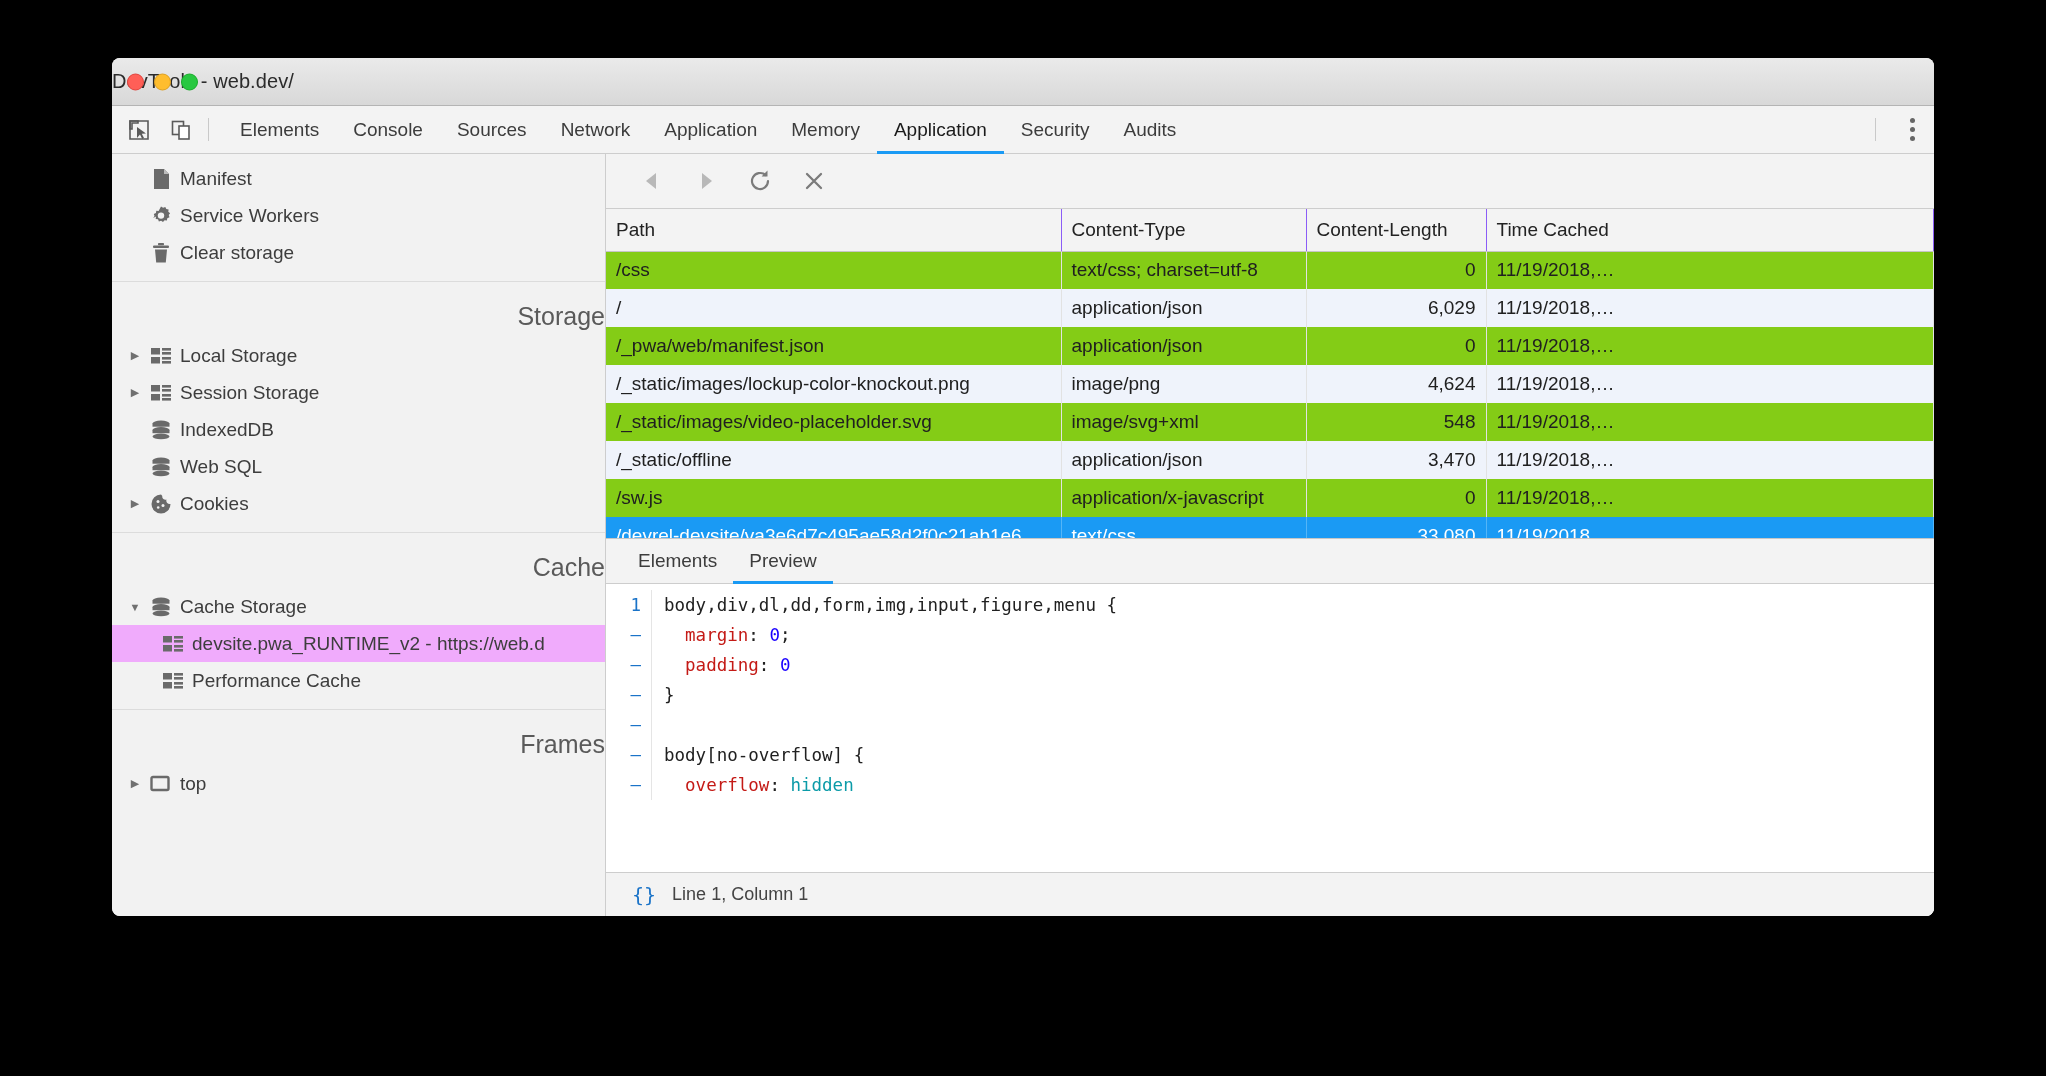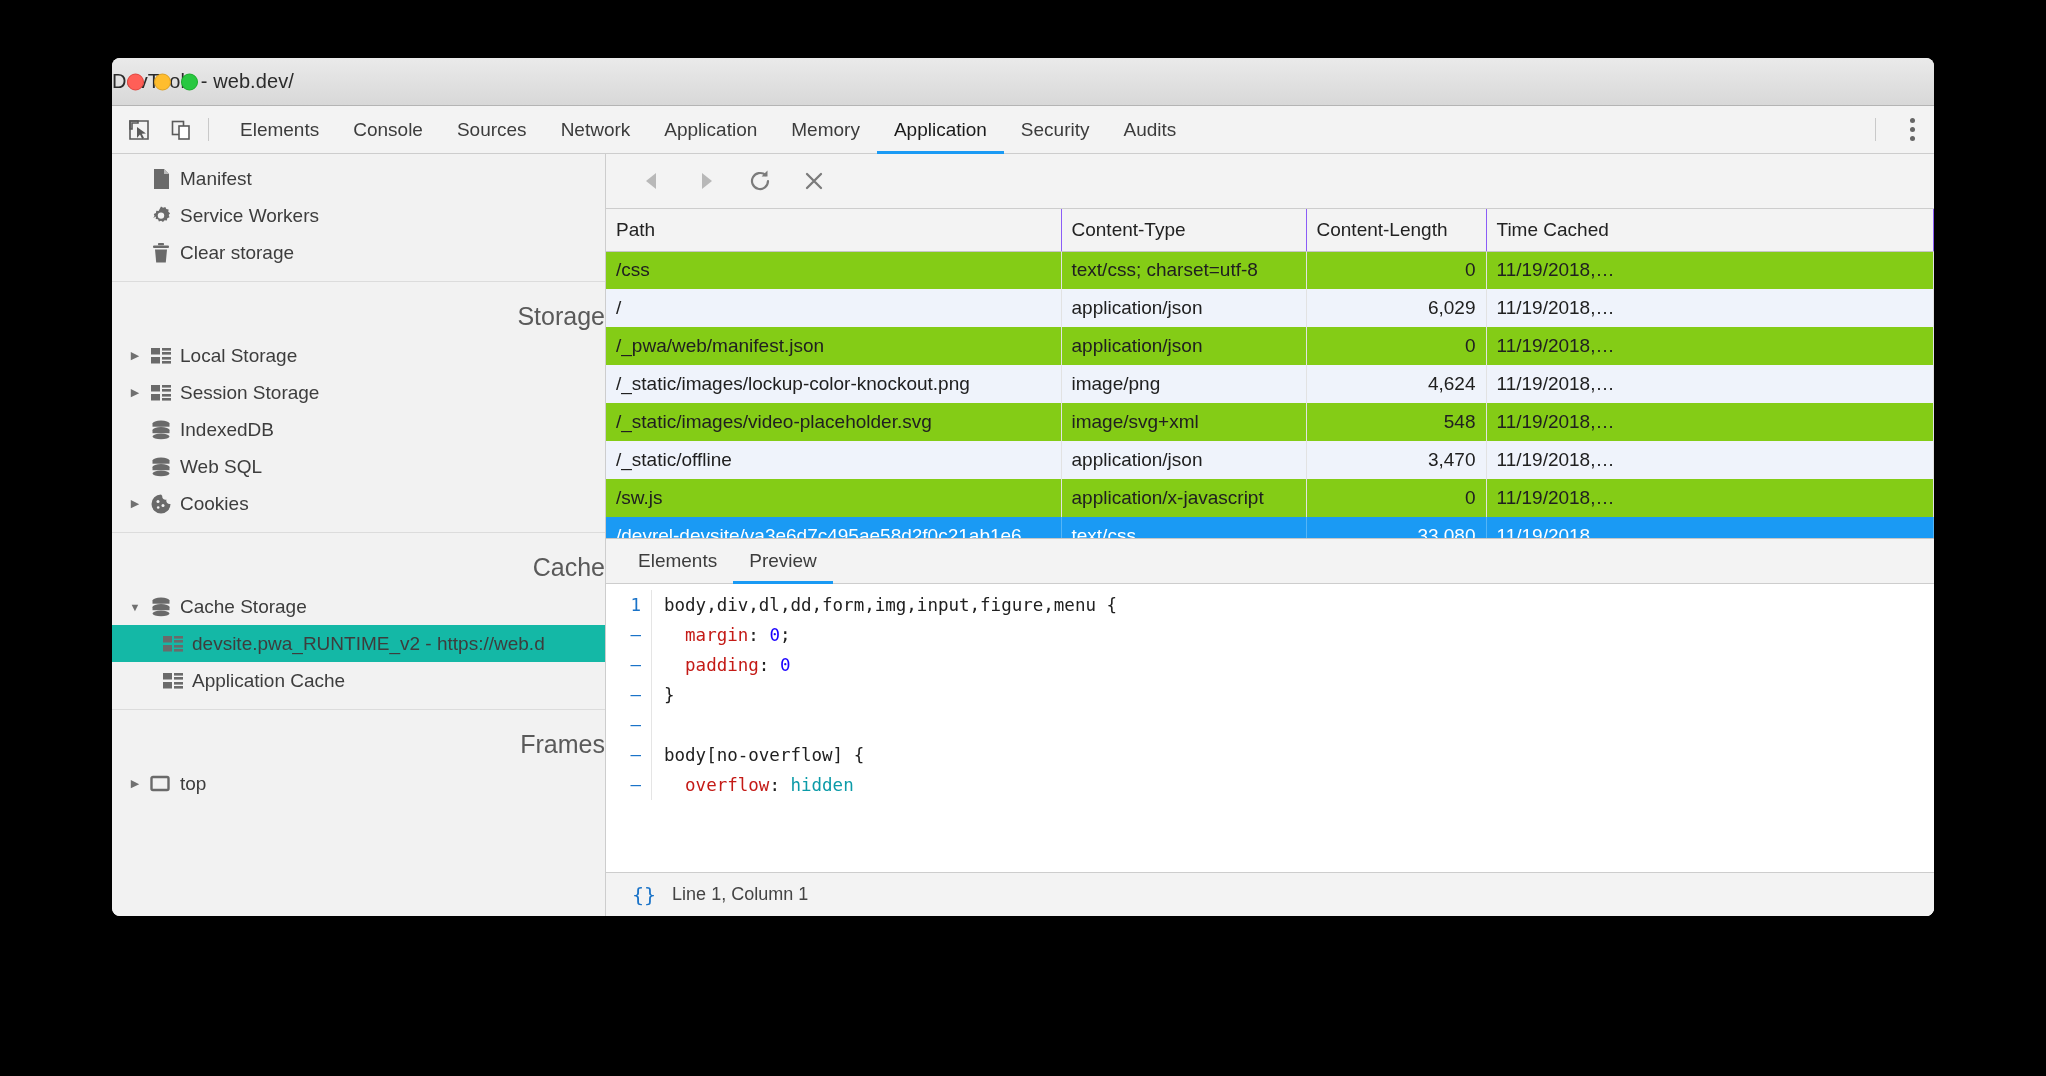--- a/index.html
+++ b/index.html
@@ -143,21 +143,21 @@
     text-align: right;
   }
   .row {
     display: flex;
     align-items: center;
     height: 37px;
     padding-left: 12px;
     cursor: default;
     white-space: nowrap;
   }
-  .row.selected { background: #14b8a6; align-items: center; }
+  .row.selected { background: #f0abfc; align-items: center; }
   .row .twisty {
     width: 22px; flex: 0 0 22px;
     display: flex; align-items: center; justify-content: center;
     color: #707070;
     font-size: 11px;
   }
   .row .ico {
     width: 30px; flex: 0 0 30px;
     display: flex; align-items: center; justify-content: center;
     color: #6a6a6a;
@@ -520,21 +520,21 @@
           <span class="ico">
             <svg width="22" height="18" viewBox="0 0 22 18">
               <rect x="1" y="1" width="9" height="6.5" fill="#6a6a6a"></rect>
               <rect x="12" y="1" width="9" height="2.6" fill="#6a6a6a"></rect>
               <rect x="12" y="5" width="9" height="2.6" fill="#6a6a6a"></rect>
               <rect x="1" y="10" width="9" height="6.5" fill="#6a6a6a"></rect>
               <rect x="12" y="10" width="9" height="2.6" fill="#6a6a6a"></rect>
               <rect x="12" y="14" width="9" height="2.6" fill="#6a6a6a"></rect>
             </svg>
           </span>
-          <span class="lbl">Application Cache</span>
+          <span class="lbl">Performance Cache</span>
         </div>
       </div>
 
       <div class="group-sep"></div>
 
       <div class="tree-group">
         <div class="group-title">Frames</div>
         <div class="row indent-1">
           <span class="twisty">▶</span>
           <span class="ico">

